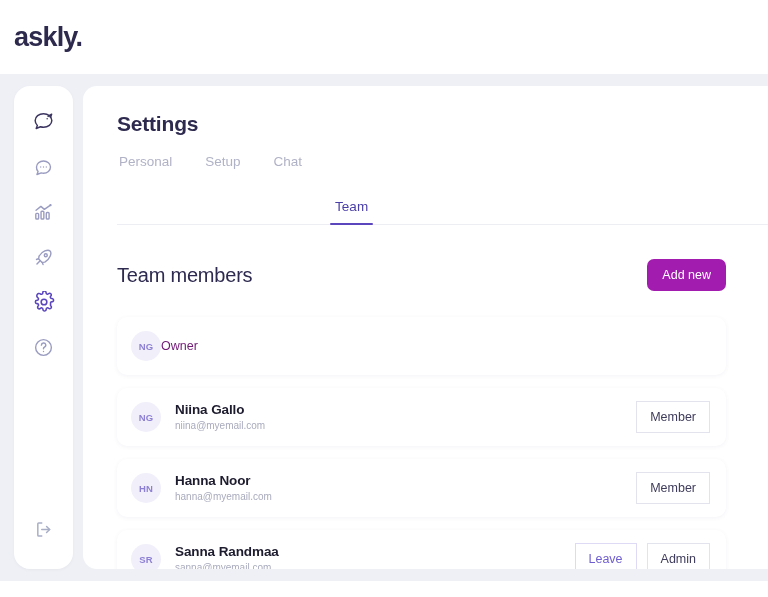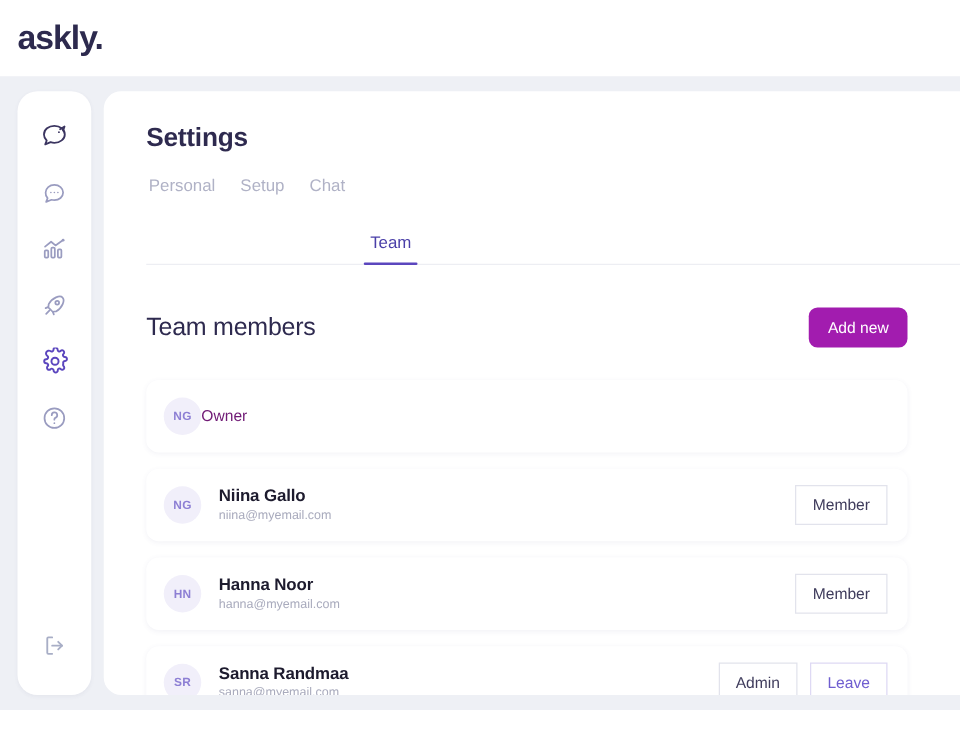--- a/index.html
+++ b/index.html
@@ -12,21 +12,21 @@
 
   body {
     font-family: "Liberation Sans", sans-serif;
     background: #ffffff;
     color: #2e2a4a;
     -webkit-font-smoothing: antialiased;
   }
 
   
   .topbar {
-    height: 61px;
+    height: 74px;
     background: #ffffff;
     display: flex;
     align-items: center;
     padding-left: 14px;
   }
   .logo {
     font-size: 27px;
     font-weight: 700;
     letter-spacing: -0.8px;
     color: #2d2a4e;
@@ -88,21 +88,21 @@
     font-size: 21px;
     font-weight: 700;
     color: #2e2a4f;
     letter-spacing: -0.2px;
     margin-bottom: 18px;
   }
 
   
   .tabs {
     display: flex;
-    gap: 16px;
+    gap: 29px;
     border-bottom: 1px solid #edeef3;
     padding-right: 34px;
     margin-bottom: 34px;
     text-align: center;
   }
   .tab {
     font-size: 13.5px;
     color: #b0b2c6;
     padding: 0 2px 10px 2px;
     cursor: pointer;
@@ -352,20 +352,20 @@
         </div>
       </div>
 
       <div class="member-row">
         <div class="avatar">SR</div>
         <div class="member-info">
           <div class="member-name">Sanna Randmaa</div>
           <div class="member-email">sanna@myemail.com</div>
         </div>
         <div class="member-actions">
+          <button class="btn-outline accent">Leave</button>
           <button class="btn-outline">Admin</button>
-          <button class="btn-outline accent">Leave</button>
         </div>
       </div>
 
     </div>
   </div>
 </div>
 
 </body></html>

